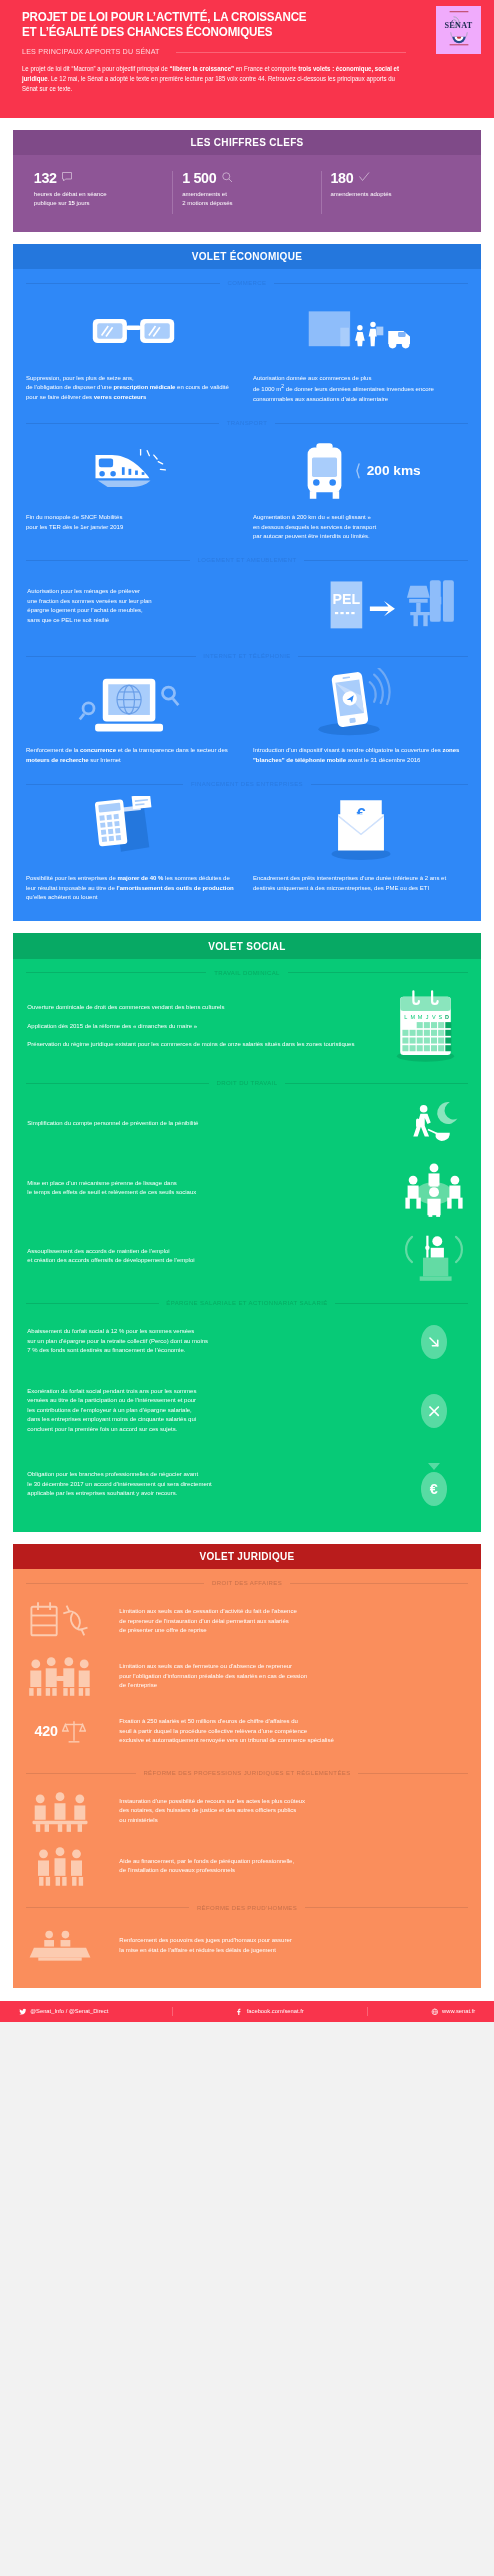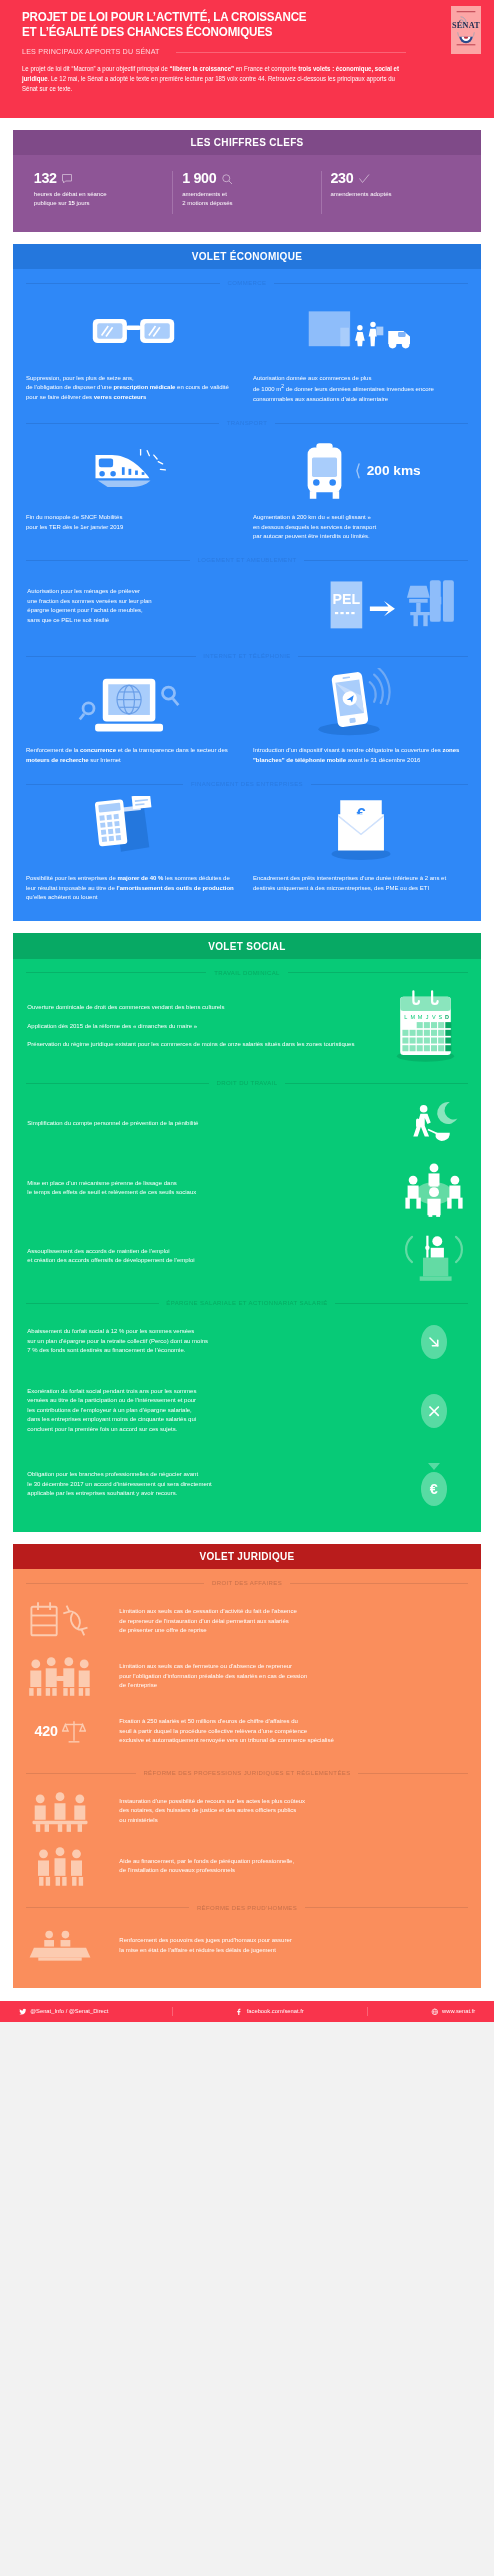--- a/index.html
+++ b/index.html
@@ -61,23 +61,23 @@
     max-width: 393px;
     transform: scaleX(0.96);
     transform-origin: left top;
   }
   .header-body b { font-weight: bold; }
 
   .senat-logo {
     position: absolute;
     right: 13px;
     top: 5.5px;
-    width: 30px;
+    width: 45px;
     height: 48px;
-    background: #fca5a5;
+    background: #f0abfc;
     display: flex;
     align-items: center;
     justify-content: center;
     flex-direction: column;
   }
   .senat-logo .logo-word {
     font-family: "Liberation Serif", serif;
     font-size: 8.2px;
     letter-spacing: 0.3px;
     color: #1b2a50;
@@ -109,21 +109,21 @@
   }
   .figure-cell {
     flex: 1;
     padding: 0 8.8px;
     border-right: 0.5px solid #a473ab;
     min-height: 43px;
   }
   .figure-cell:last-child { border-right: none; }
   .figure-top {
     display: flex;
-    align-items: flex-end;
+    align-items: flex-start;
     gap: 4.4px;
     color: #ffffff;
     margin-bottom: 5px;
   }
   .figure-num {
     font-size: 14.3px;
     font-weight: bold;
     letter-spacing: -0.3px;
     line-height: 1;
   }
@@ -294,34 +294,34 @@
             <svg width="12" height="12" viewBox="0 0 24 24" fill="none" stroke="#ffffff" stroke-width="1.8">
               <path d="M3 3h18v13H9l-4 4v-4H3z"></path>
             </svg>
           </span>
         </div>
         <div class="figure-label">heures de débat en séance<br>publique sur <b>15</b> jours</div>
       </div>
 
       <div class="figure-cell">
         <div class="figure-top">
-          <span class="figure-num">1 900</span>
+          <span class="figure-num">1 500</span>
           <span class="figure-icon">
             <svg width="12" height="12" viewBox="0 0 24 24" fill="none" stroke="#ffffff" stroke-width="1.8">
               <circle cx="10.5" cy="10.5" r="7"></circle>
                 <line x1="16" y1="16" x2="22" y2="22"></line>
             </svg>
           </span>
         </div>
         <div class="figure-label">amendements et<br>2 motions déposés</div>
       </div>
 
       <div class="figure-cell">
         <div class="figure-top">
-          <span class="figure-num">230</span>
+          <span class="figure-num">180</span>
           <span class="figure-icon">
             <svg width="12" height="12" viewBox="0 0 24 24" fill="none" stroke="#ffffff" stroke-width="1.8">
               <polyline points="3,11 9,19 22,3"></polyline>
             </svg>
           </span>
         </div>
         <div class="figure-label">amendements adoptés</div>
       </div>
 
     </div>

